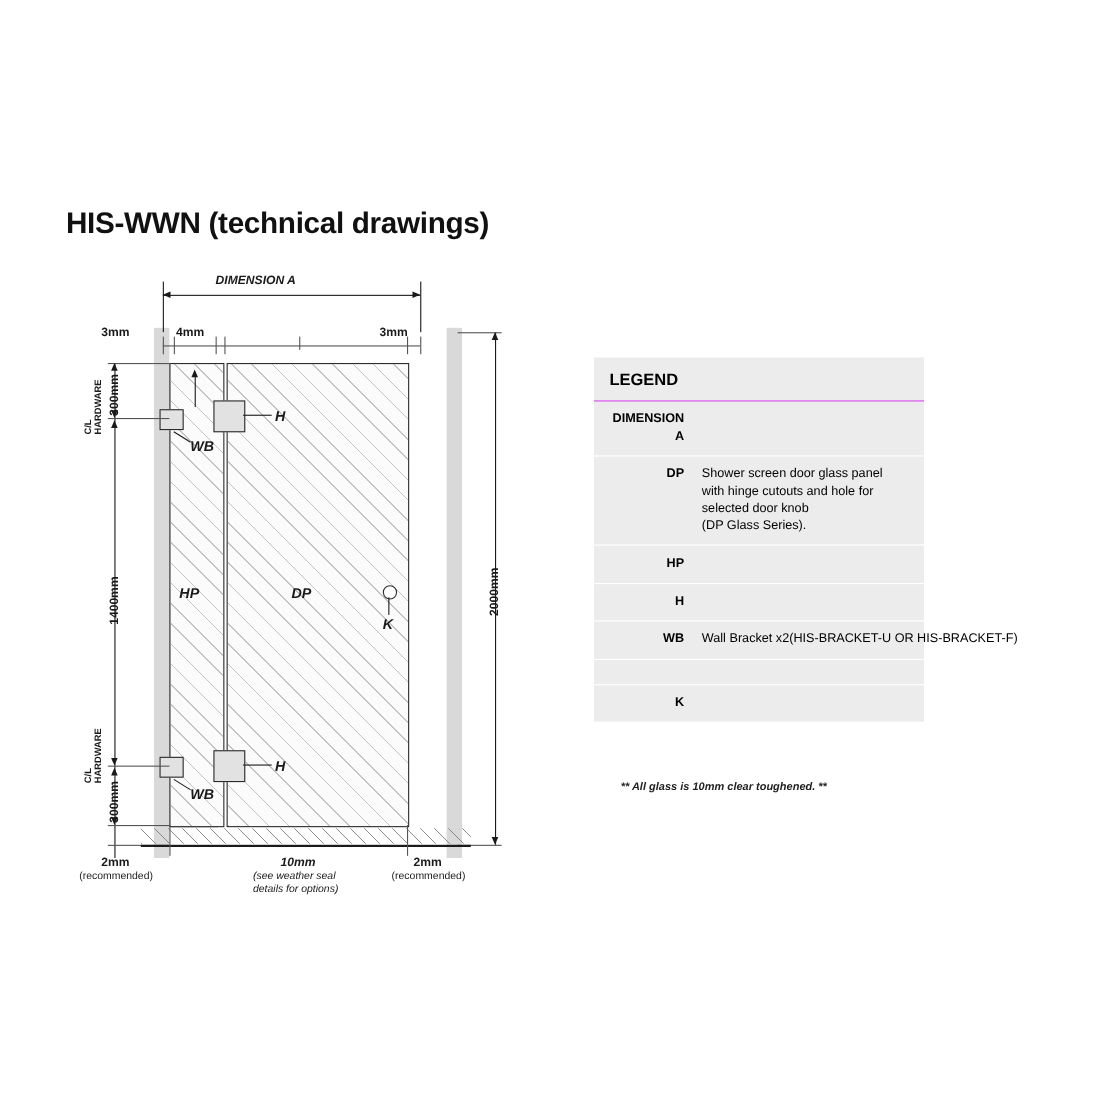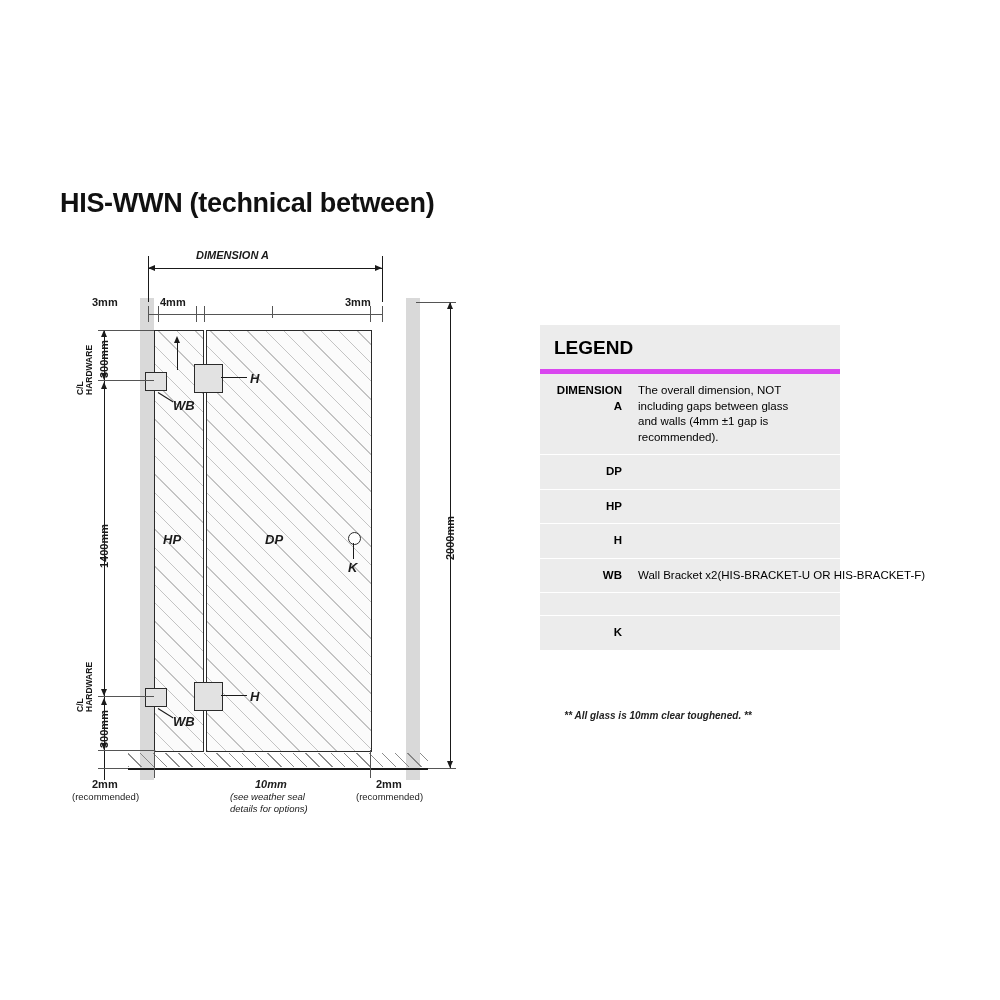--- a/index.html
+++ b/index.html
@@ -135,23 +135,23 @@
   #legend {
     position: absolute;
     left: 540px;
     top: 325px;
     width: 300px;
     background: #ececec;
     font-size: 11.5px;
   }
   #legend .legend-title {
     padding: 12px 14px 10px 14px;
-    font-size: 19px;
-    font-weight: bold;
-    border-bottom: 5px solid #d946ef;
+    font-size: 15px;
+    font-weight: bold;
+    border-bottom: 1px solid #d946ef;
   }
   .lrow {
     display: flex;
     border-bottom: 1px solid #ffffff;
     min-height: 26px;
   }
   .lrow:last-child { border-bottom: none; }
   .lkey {
     width: 92px;
     flex: 0 0 92px;
@@ -177,21 +177,21 @@
     text-align: center;
     font-size: 10px;
     font-style: italic;
     font-weight: bold;
     color: #222;
   }
 </style>
 </head>
 <body>
 
-<div id="title">HIS-WWN (technical between)</div>
+<div id="title">HIS-WWN (technical drawings)</div>
 
 <div id="drawing">
 
   <div class="wall" style="left:80px; top:58px; width:14px; height:482px;"></div>
   <div class="wall" style="left:346px; top:58px; width:14px; height:482px;"></div>
 
   <div class="line vline" style="left:88px; top:16px; height:46px;"></div>
   <div class="line vline" style="left:322px; top:16px; height:46px;"></div>
   <div class="line hline" style="left:88px; top:28px; width:234px;"></div>
   <div class="arr arr-l" style="left:88px; top:24.5px;"></div>
@@ -287,27 +287,27 @@
 
   <div class="lbl" style="left:316px; top:538px;">2mm</div>
   <div class="lbl lbl-sm" style="left:296px; top:551px;">(recommended)</div>
 </div>
 
 <div id="legend">
   <div class="legend-title">LEGEND</div>
 
   <div class="lrow">
     <div class="lkey">DIMENSION A</div>
-    <div class="lval">The overall dimension, NOT
-including gaps between glass
-and walls (4mm ±1 gap is
-recommended).</div>
   </div>
   <div class="lrow">
     <div class="lkey">DP</div>
+    <div class="lval">Shower screen door glass panel
+with hinge cutouts and hole for
+selected door knob
+(DP Glass Series).</div>
   </div>
   <div class="lrow">
     <div class="lkey">HP</div>
   </div>
   <div class="lrow">
     <div class="lkey">H</div>
   </div>
   <div class="lrow">
     <div class="lkey">WB</div>
     <div class="lval wide">Wall Bracket x2(HIS-BRACKET-U OR HIS-BRACKET-F)</div>

